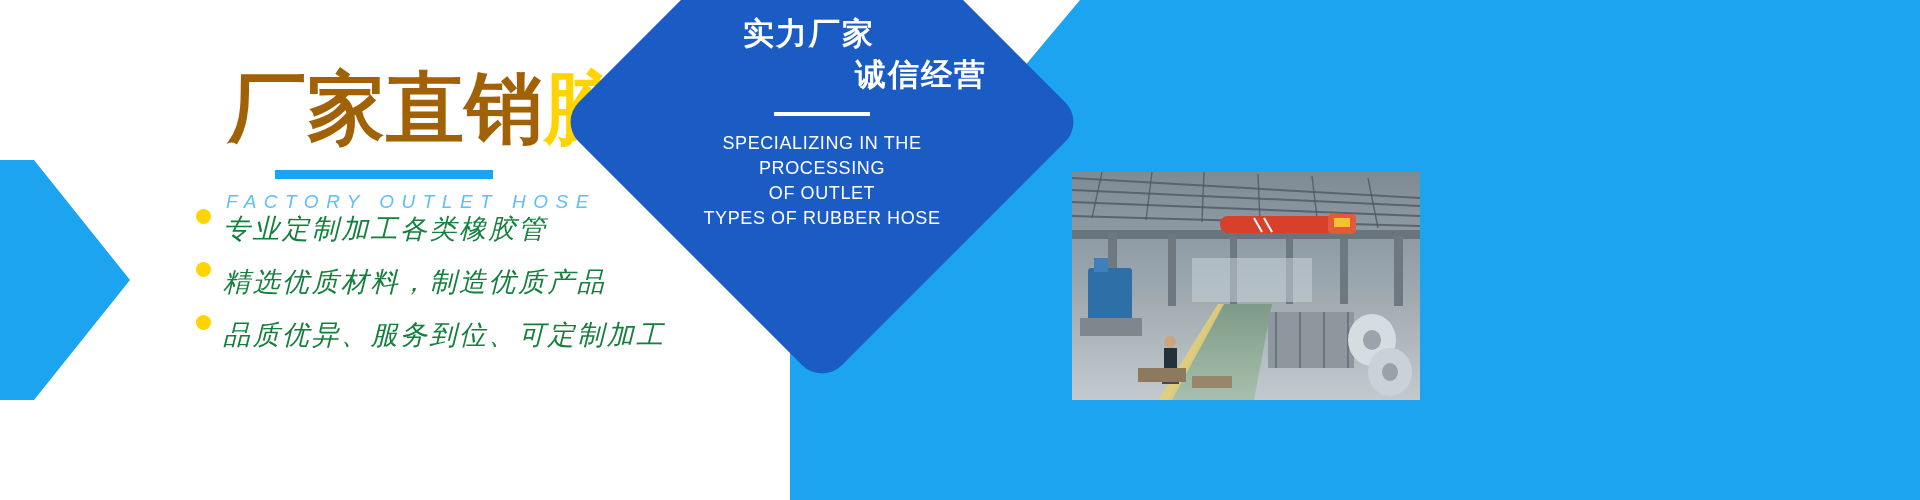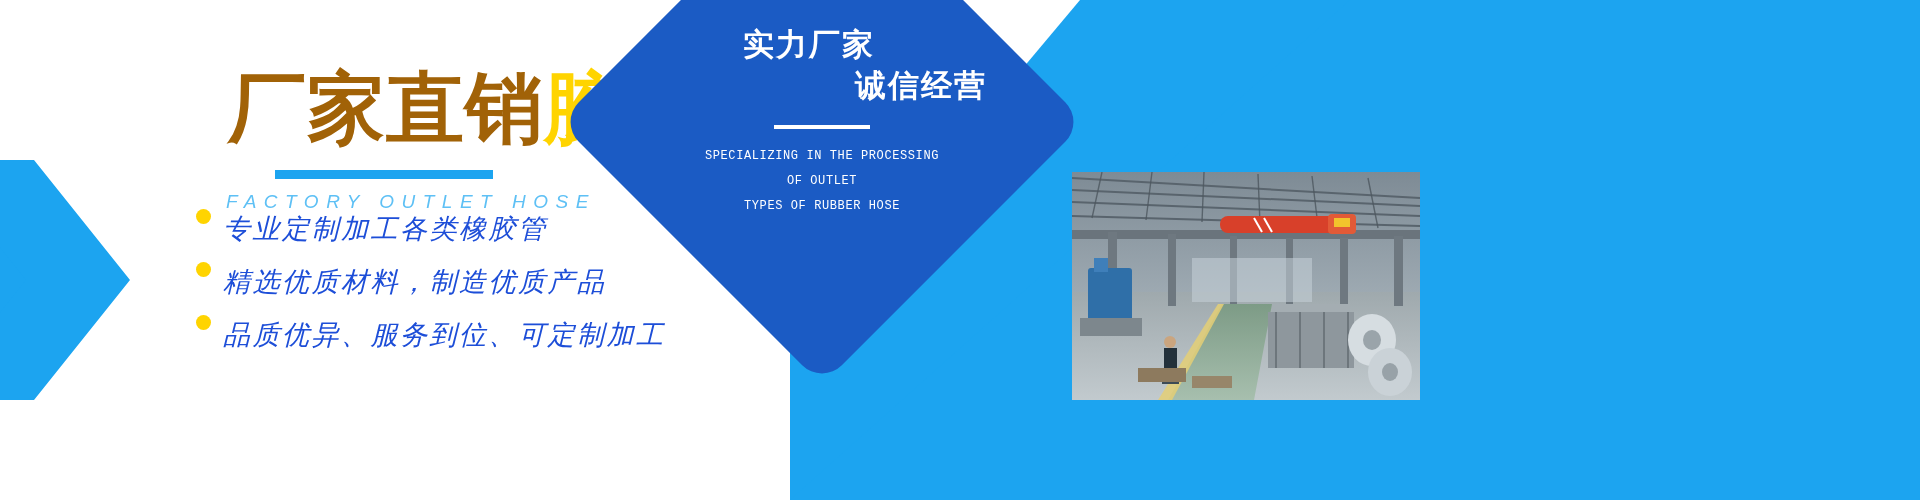--- a/index.html
+++ b/index.html
@@ -31,36 +31,36 @@
   .t-yellow{color:#FFD400;}
 
   .title-rule{position:absolute;left:275px;top:170px;width:218px;height:9px;background:#1CA4F0;}
 
   .sub-en{position:absolute;left:226px;top:191px;font-size:19px;color:#5EC0F5;
           letter-spacing:7.5px;white-space:nowrap;font-weight:400;font-style:italic;}
 
   .bullets{position:absolute;left:196px;top:196px;width:470px;}
   .bullet{display:flex;align-items:center;height:40px;margin-bottom:13px;}
   .dot{width:15px;height:15px;border-radius:50%;background:#FFD400;flex:0 0 auto;}
-  .bullet-text{margin-left:12px;font-size:27px;color:#1d4ed8;white-space:nowrap;
+  .bullet-text{margin-left:12px;font-size:27px;color:#15803d;white-space:nowrap;
                font-family:"DejaVu Sans","Liberation Sans",sans-serif;
                font-style:italic;letter-spacing:2.5px;margin-top:25px;}
 
   
   .diamond-wrap{position:absolute;left:636px;top:-64px;width:372px;height:372px;
                 transform:rotate(45deg);background:#1B5BC4;border-radius:28px;}
   .diamond-content{position:absolute;left:636px;top:-64px;width:372px;height:372px;
                    transform:rotate(0deg);display:flex;flex-direction:column;
                    align-items:center;justify-content:center;pointer-events:none;}
-  .dm-inner{width:330px;text-align:center;font-family:Liberation Mono, monospace;}
+  .dm-inner{width:330px;text-align:center;}
   .dm-cn{color:#ffffff;font-weight:bold;font-size:31px;line-height:41px;letter-spacing:2px;}
   .dm-cn .l1{display:block;margin-left:-26px;}
   .dm-cn .l2{display:block;margin-left:26px;text-align:right;}
   .dm-rule{width:96px;height:4px;background:#ffffff;margin:17px auto 15px auto;}
-  .dm-en{color:#ffffff;font-size:12px;line-height:25px;letter-spacing:.6px;}
+  .dm-en{color:#ffffff;font-size:18px;line-height:25px;letter-spacing:.6px;}
 
   
   .photo{position:absolute;left:1072px;top:172px;width:348px;height:228px;overflow:hidden;
          background:#8d9aa4;}
   .photo svg{display:block;width:348px;height:228px;}
 </style>
 </head>
 <body>
 
 <div id="banner">

